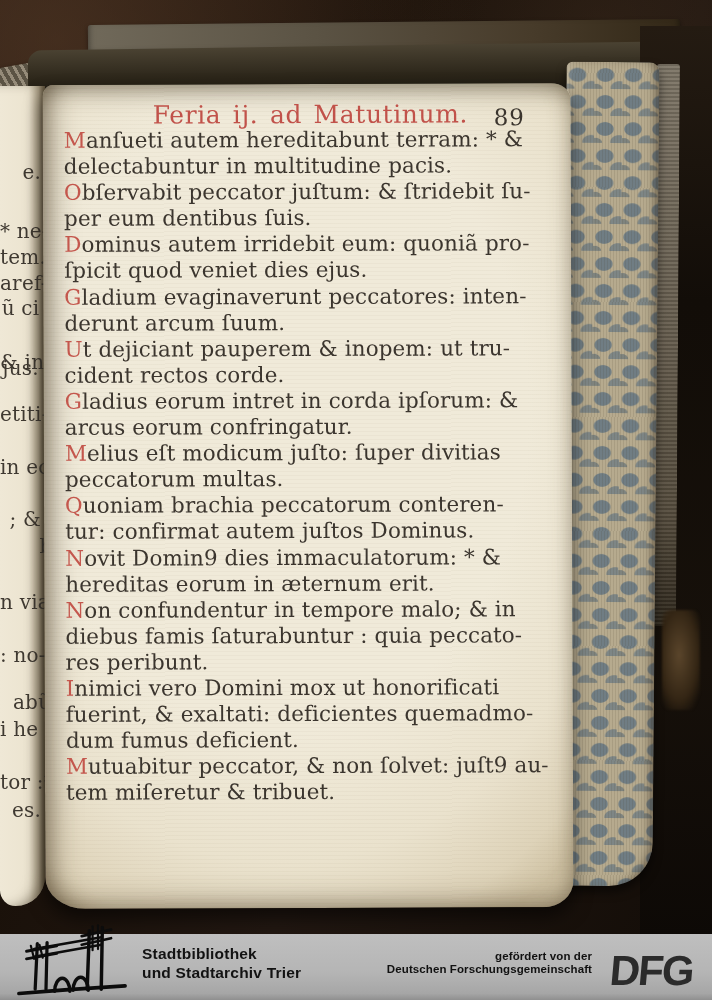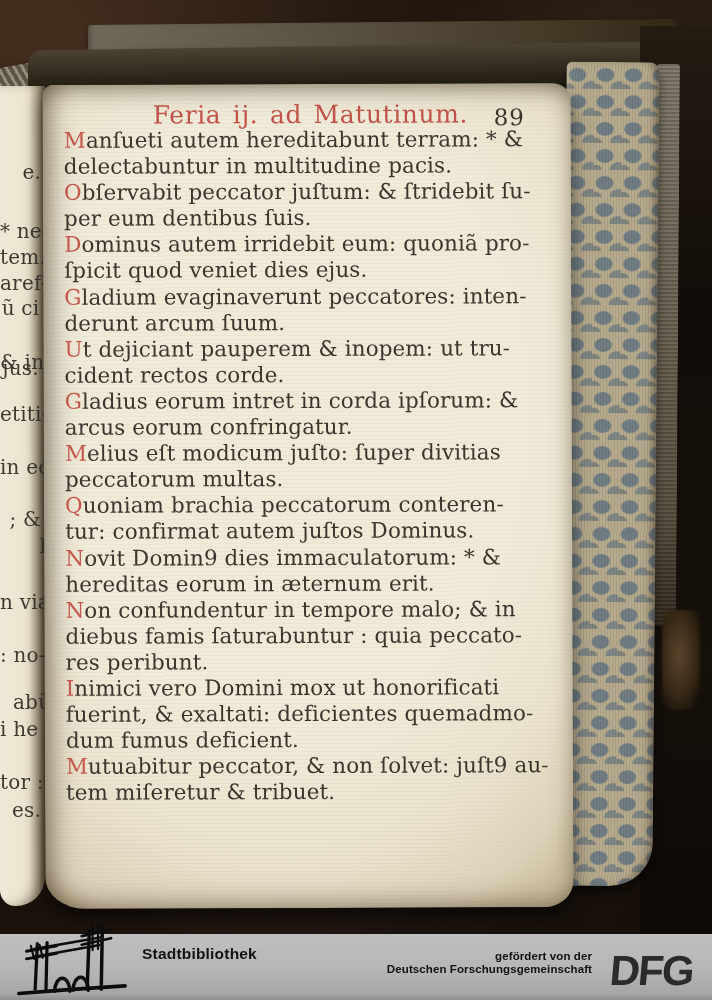--- a/index.html
+++ b/index.html
@@ -204,20 +204,21 @@
       <path d="M78,5 L77,62" stroke-width="3.2"></path>
       <path d="M59,13 L86,7" stroke-width="2.6"></path>
       <path d="M59,21 L86,15" stroke-width="2.6"></path>
       <path d="M69,4 L69,26" stroke-width="2"></path>
       <path d="M74,3 L74,25" stroke-width="2"></path>
       <path d="M15,25 L77,14" stroke-width="2.4"></path>
       <path d="M15,32 L77,21" stroke-width="2.4"></path>
     </svg>
     <div class="library-name">
       <div>Stadtbibliothek</div>
+      <div>und Stadtarchiv Trier</div>
     </div>
     <div class="funding-credit">
       <div>gefördert von der</div>
       <div>Deutschen Forschungsgemeinschaft</div>
     </div>
     <div class="dfg-logo">DFG</div>
   </div>
 </div>
 
 </body></html>

